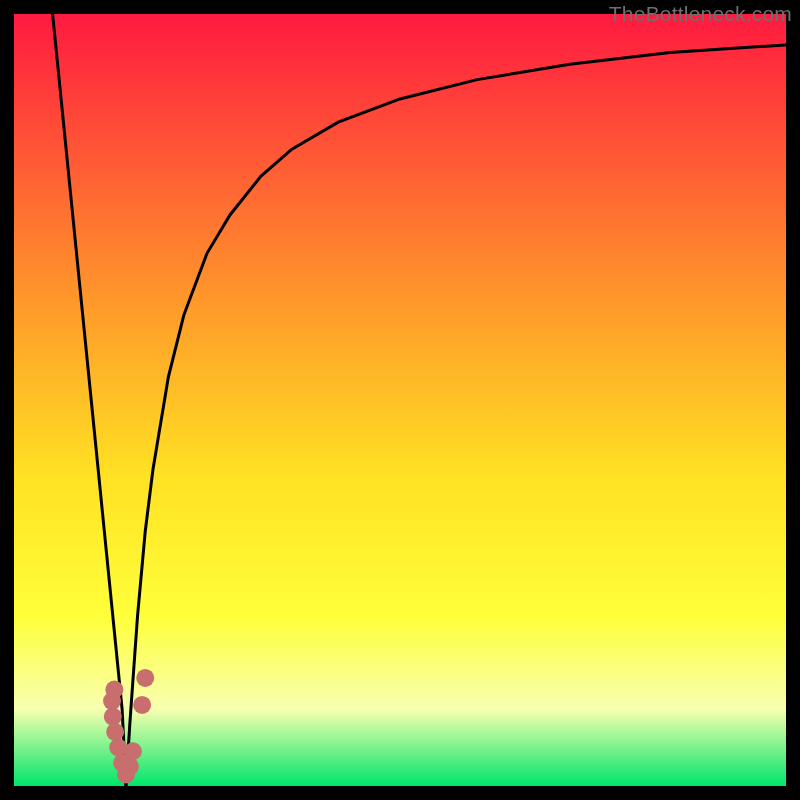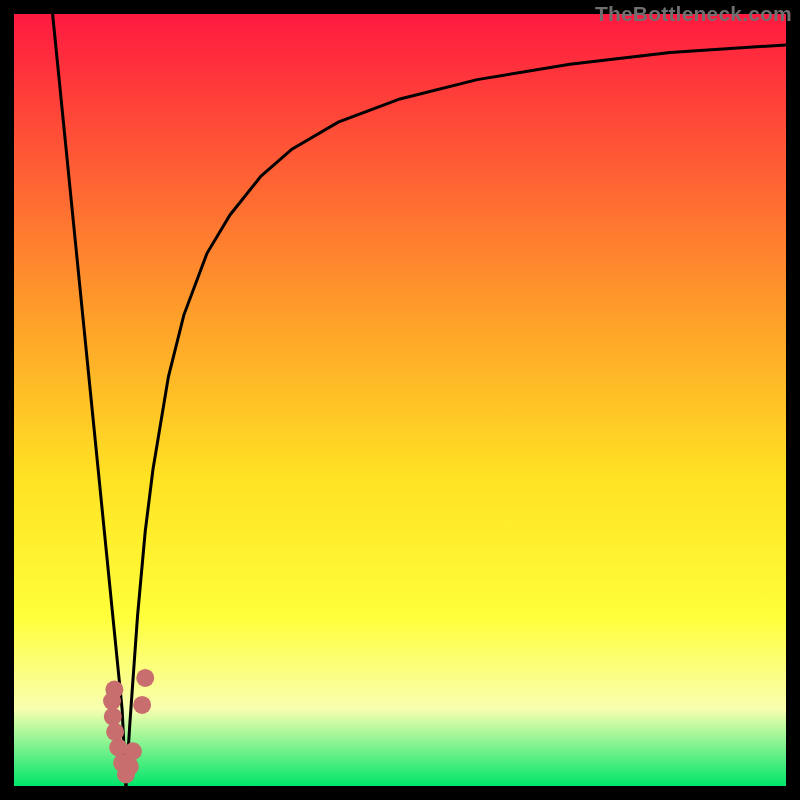--- a/index.html
+++ b/index.html
@@ -25,21 +25,21 @@
     top: 14px;
     width: 772px;
     height: 772px;
   }
   .watermark {
     position: absolute;
     top: 2px;
     right: 8px;
     color: #6f6f6f;
     font-size: 21px;
-    font-weight: 700;
+    font-weight: 400;
     letter-spacing: 0.2px;
     user-select: none;
   }
 </style>
 </head>
 <body>
 
 <div class="frame"></div>
 
 <svg class="plot" viewBox="0 0 772 772">

